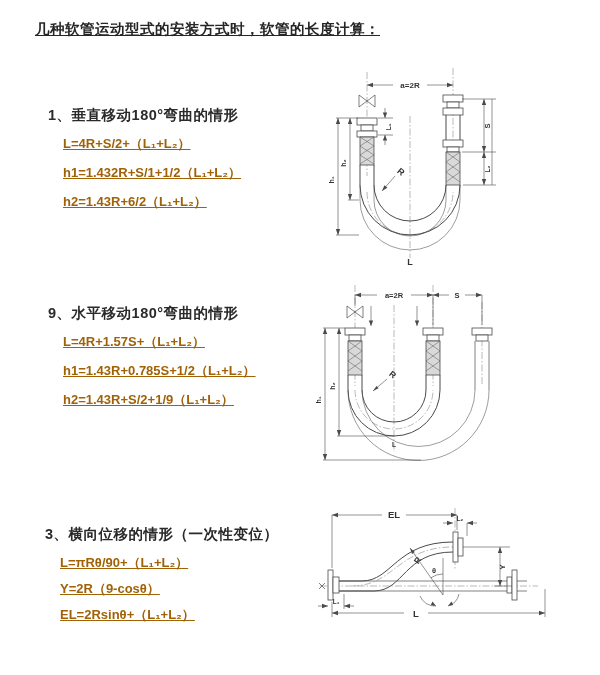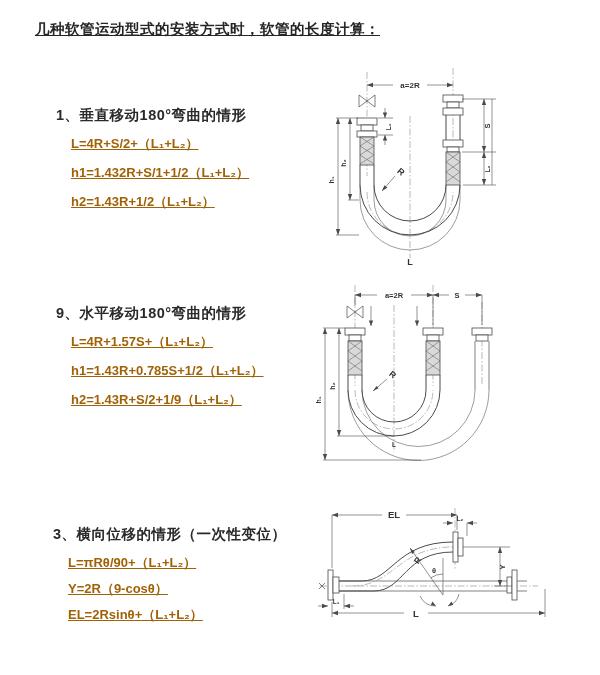--- a/index.html
+++ b/index.html
@@ -7,21 +7,21 @@
     width:600px;height:675px;background:#ffffff;position:relative;
     font-family:"Liberation Sans","DejaVu Sans",sans-serif;
     color:#2a2a2a;overflow:hidden;
   }
   .title{
     position:absolute;left:35px;top:20px;
     font-size:14.5px;font-weight:700;letter-spacing:0.5px;color:#262626;
     white-space:nowrap;
     text-decoration:underline;
   }
-  .section{position:absolute;margin-left:8px;}
+  .section{position:absolute;}
   .heading{font-size:14.5px;font-weight:700;letter-spacing:0.5px;margin-bottom:10px;white-space:nowrap;}
   .formula{font-size:13px;font-weight:600;height:29px;padding-left:15px;white-space:nowrap;color:#a16207;text-decoration:underline;}
   #sec1{left:48px;top:106px;}
   #sec2{left:48px;top:304px;}
   #sec3{left:45px;top:525px;}
   #sec3 .formula{height:26px;}
   svg{position:absolute;overflow:visible;}
   #d1{left:303px;top:64px;}
   #d2{left:303px;top:280px;}
   #d3{left:296px;top:496px;}
@@ -38,21 +38,21 @@
 </style>
 </head>
 <body>
 
 <div class="title">几种软管运动型式的安装方式时，软管的长度计算：</div>
 
 <div class="section" id="sec1">
   <div class="heading">1、垂直移动180°弯曲的情形</div>
   <div class="formula">L=4R+S/2+（L₁+L₂）</div>
   <div class="formula">h1=1.432R+S/1+1/2（L₁+L₂）</div>
-  <div class="formula">h2=1.43R+1/2（L₁+L₂）</div>
+  <div class="formula">h2=1.43R+6/2（L₁+L₂）</div>
 </div>
 
 <div class="section" id="sec2">
   <div class="heading">9、水平移动180°弯曲的情形</div>
   <div class="formula">L=4R+1.57S+（L₁+L₂）</div>
   <div class="formula">h1=1.43R+0.785S+1/2（L₁+L₂）</div>
   <div class="formula">h2=1.43R+S/2+1/9（L₁+L₂）</div>
 </div>
 
 <div class="section" id="sec3">

